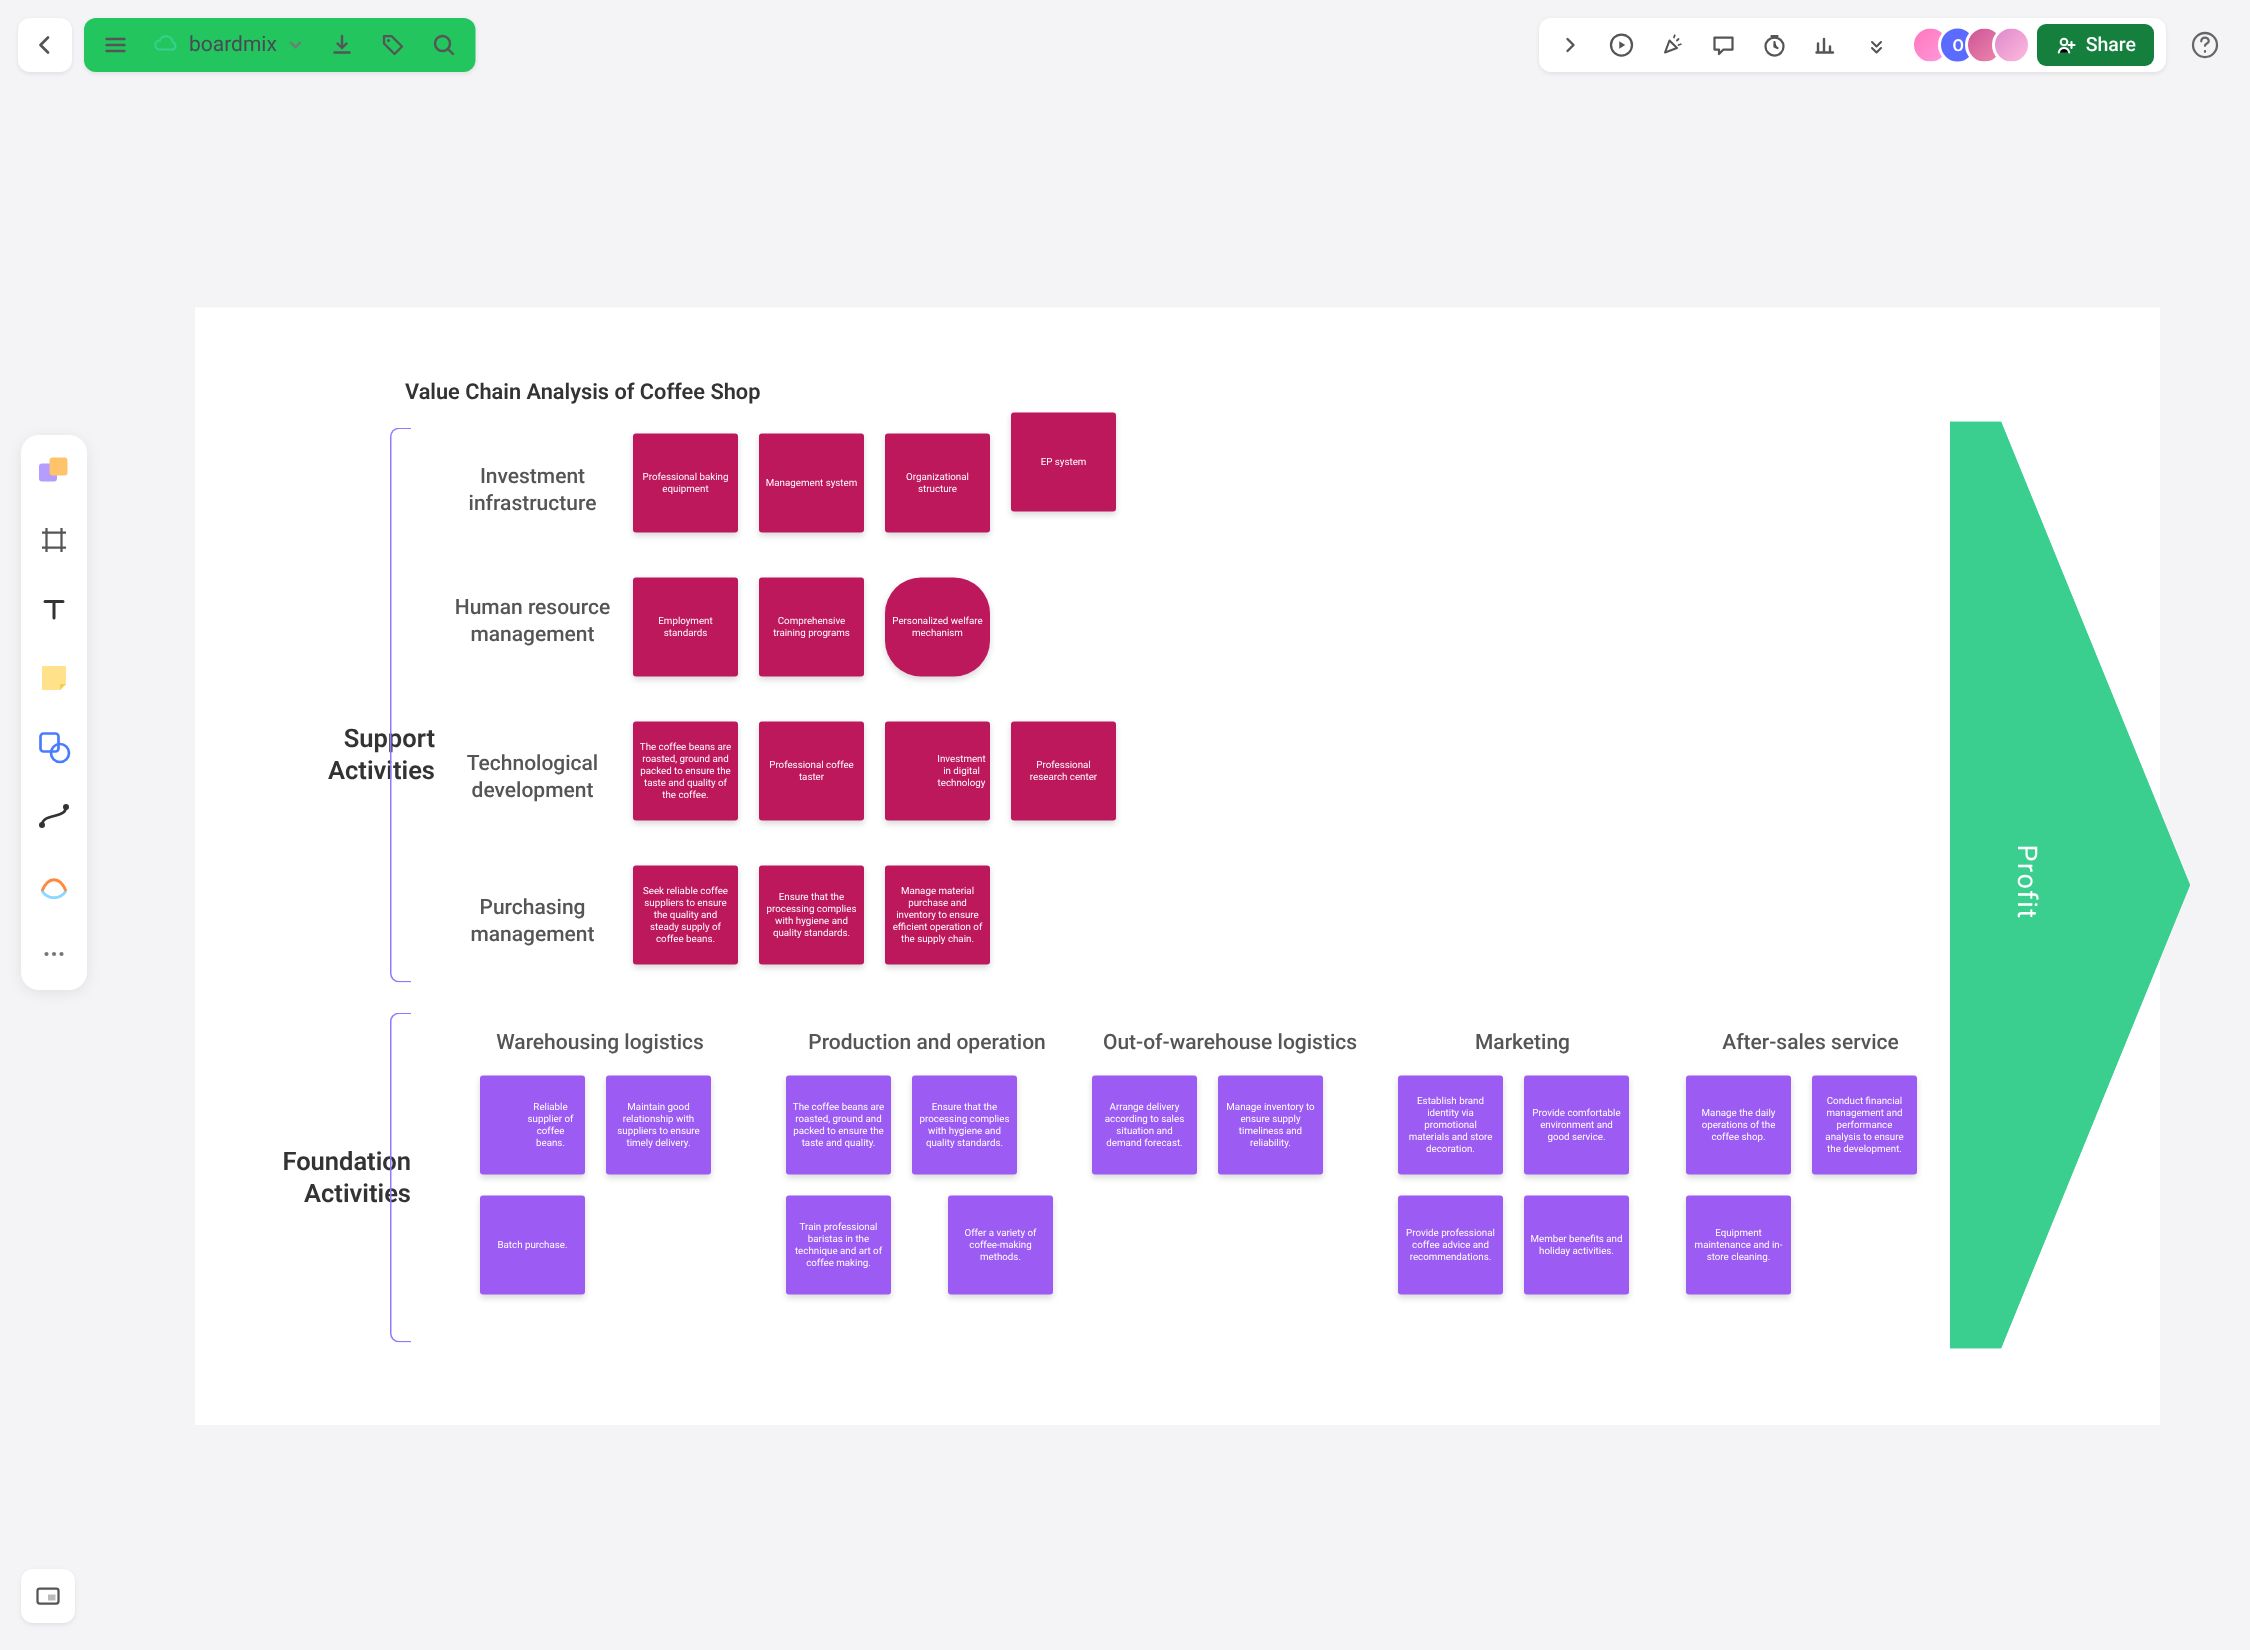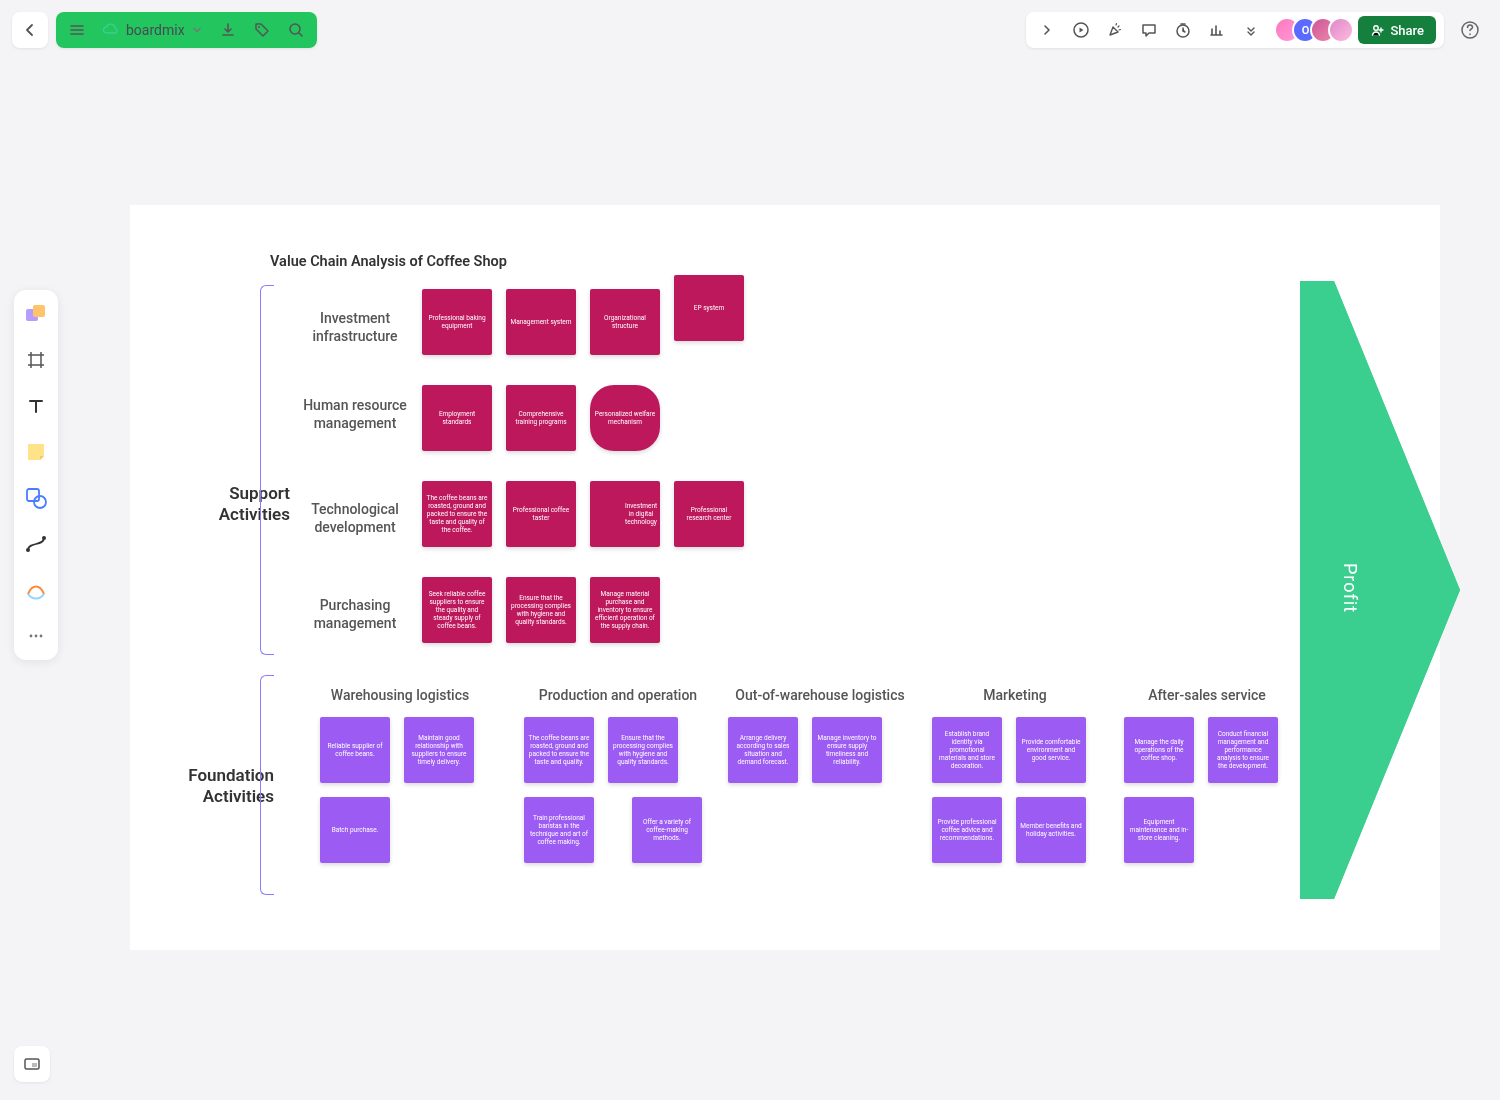--- a/index.html
+++ b/index.html
@@ -314,21 +314,21 @@
   <div class="card blue" style="left:376px; top:276px;">Professional coffee taster</div>
   <div class="card blue" style="left:460px; top:276px;padding-left:36px;">Investment in digital technology</div>
   <div class="card blue" style="left:544px; top:276px;">Professional research center</div>
 
   <div class="row-label" style="left:160px; top:392px;">Purchasing management</div>
   <div class="card blue" style="left:292px; top:372px;">Seek reliable coffee suppliers to ensure the quality and steady supply of coffee beans.</div>
   <div class="card blue" style="left:376px; top:372px;">Ensure that the processing complies with hygiene and quality standards.</div>
   <div class="card blue" style="left:460px; top:372px;">Manage material purchase and inventory to ensure efficient operation of the supply chain.</div>
 
   <div class="col-label" style="left:190px; top:482px; width:160px;">Warehousing logistics</div>
-  <div class="card purple" style="left:190px; top:512px;">Reliable supplier of coffee beans.</div>
+  <div class="card purple" style="left:190px; top:512px;padding-left:28px;">Reliable supplier of coffee beans.</div>
   <div class="card purple" style="left:274px; top:512px;">Maintain good relationship with suppliers to ensure timely delivery.</div>
   <div class="card purple" style="left:190px; top:592px;">Batch purchase.</div>
 
   <div class="col-label" style="left:388px; top:482px; width:200px;">Production and operation</div>
   <div class="card purple" style="left:394px; top:512px;">The coffee beans are roasted, ground and packed to ensure the taste and quality.</div>
   <div class="card purple" style="left:478px; top:512px;">Ensure that the processing complies with hygiene and quality standards.</div>
   <div class="card purple" style="left:394px; top:592px;text-align:center;">Train professional baristas in the technique and art of coffee making.</div>
   <div class="card purple" style="left:478px; top:592px;margin-left:24px;">Offer a variety of coffee-making methods.</div>
 
   <div class="col-label" style="left:580px; top:482px; width:220px;">Out-of-warehouse logistics</div>

